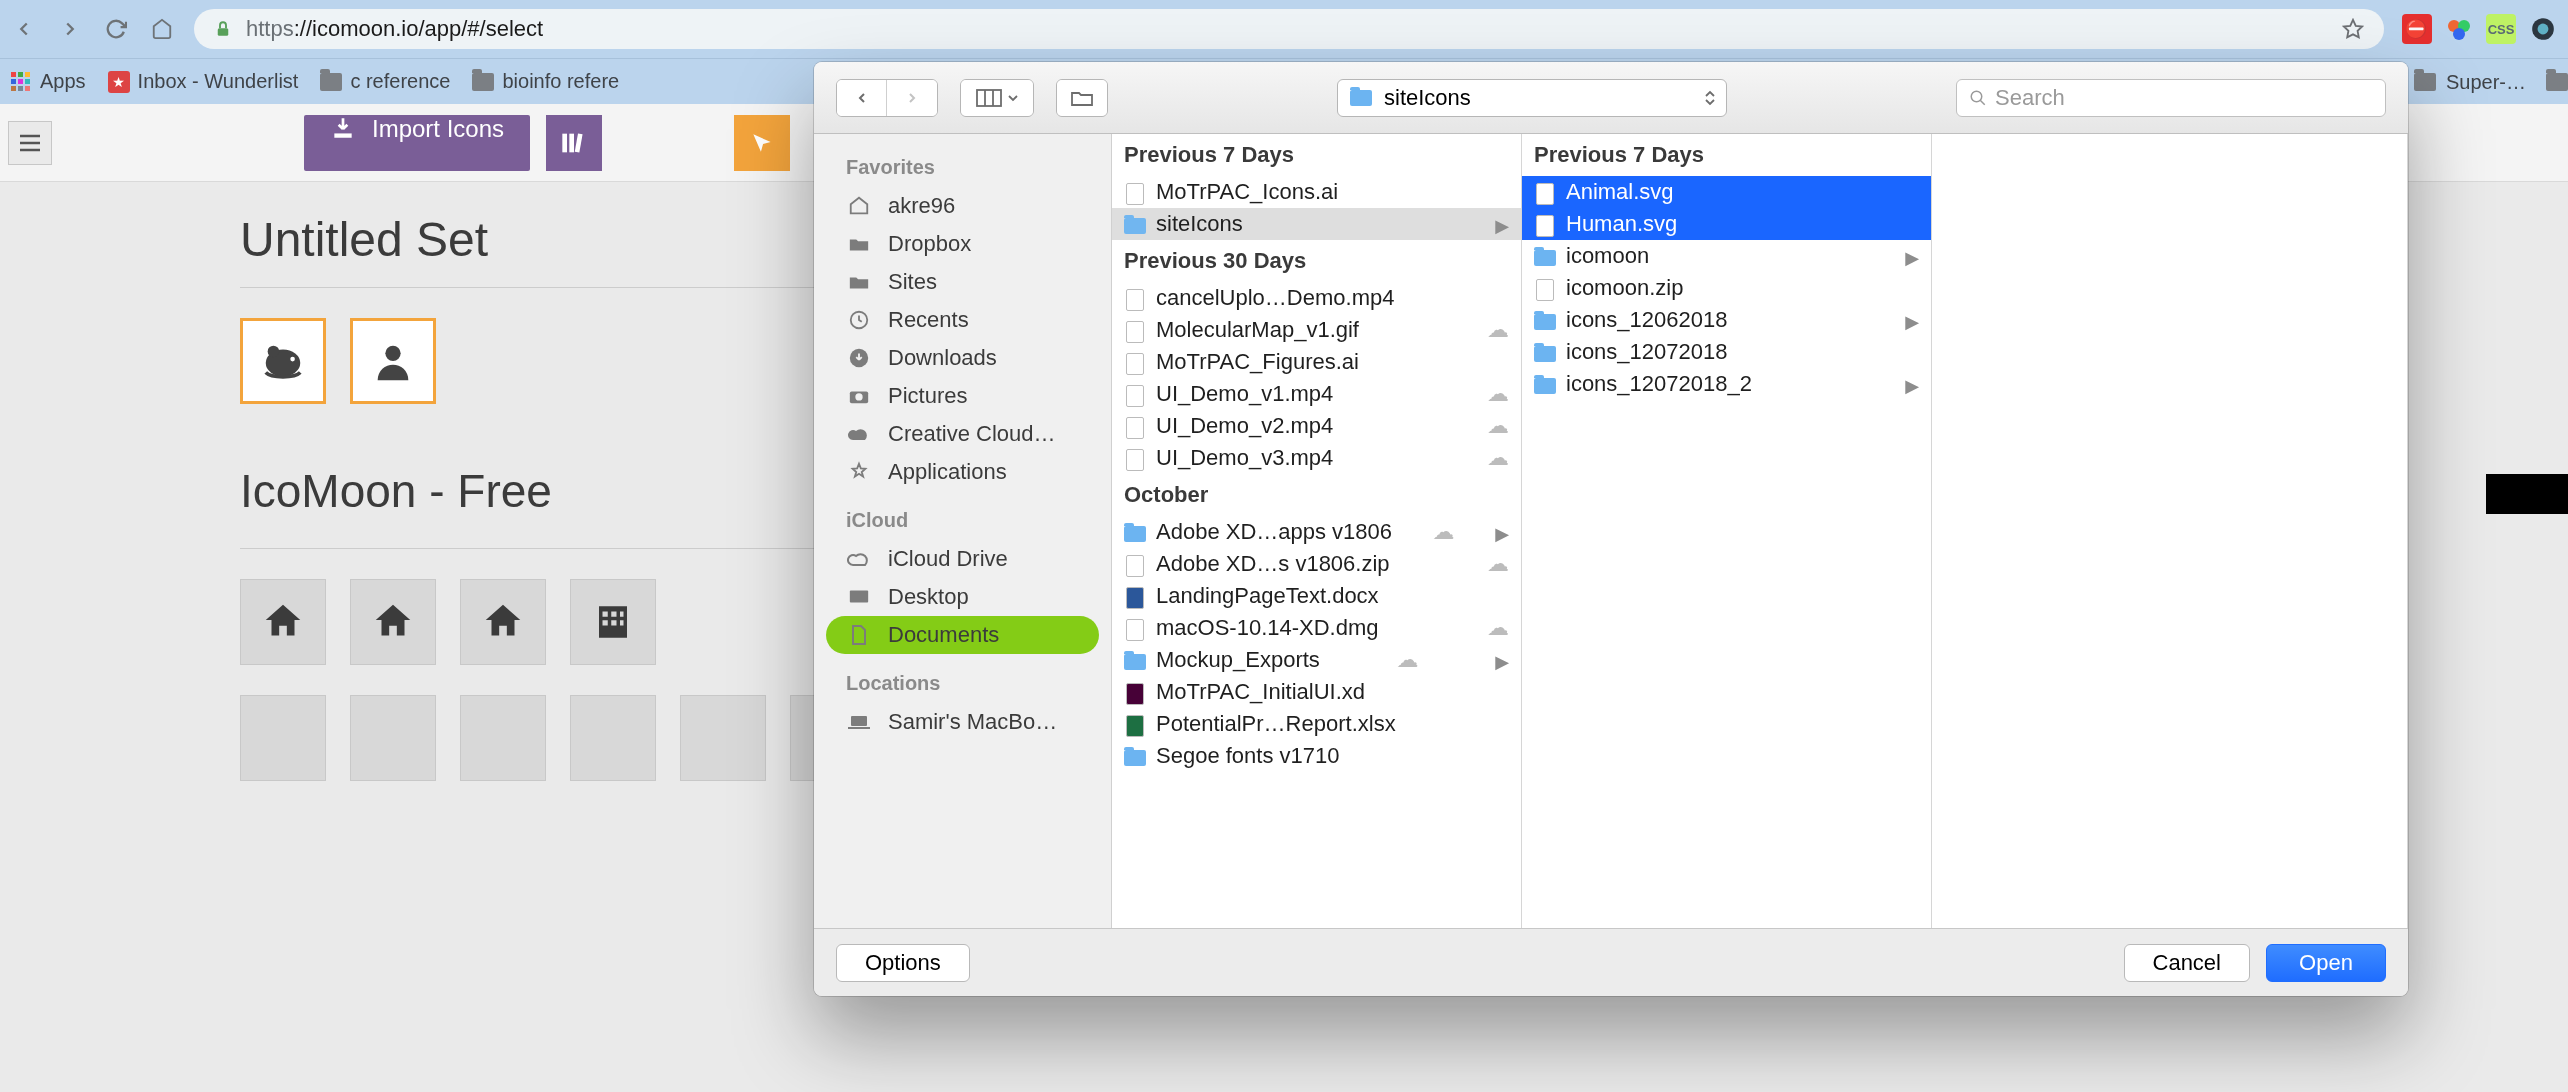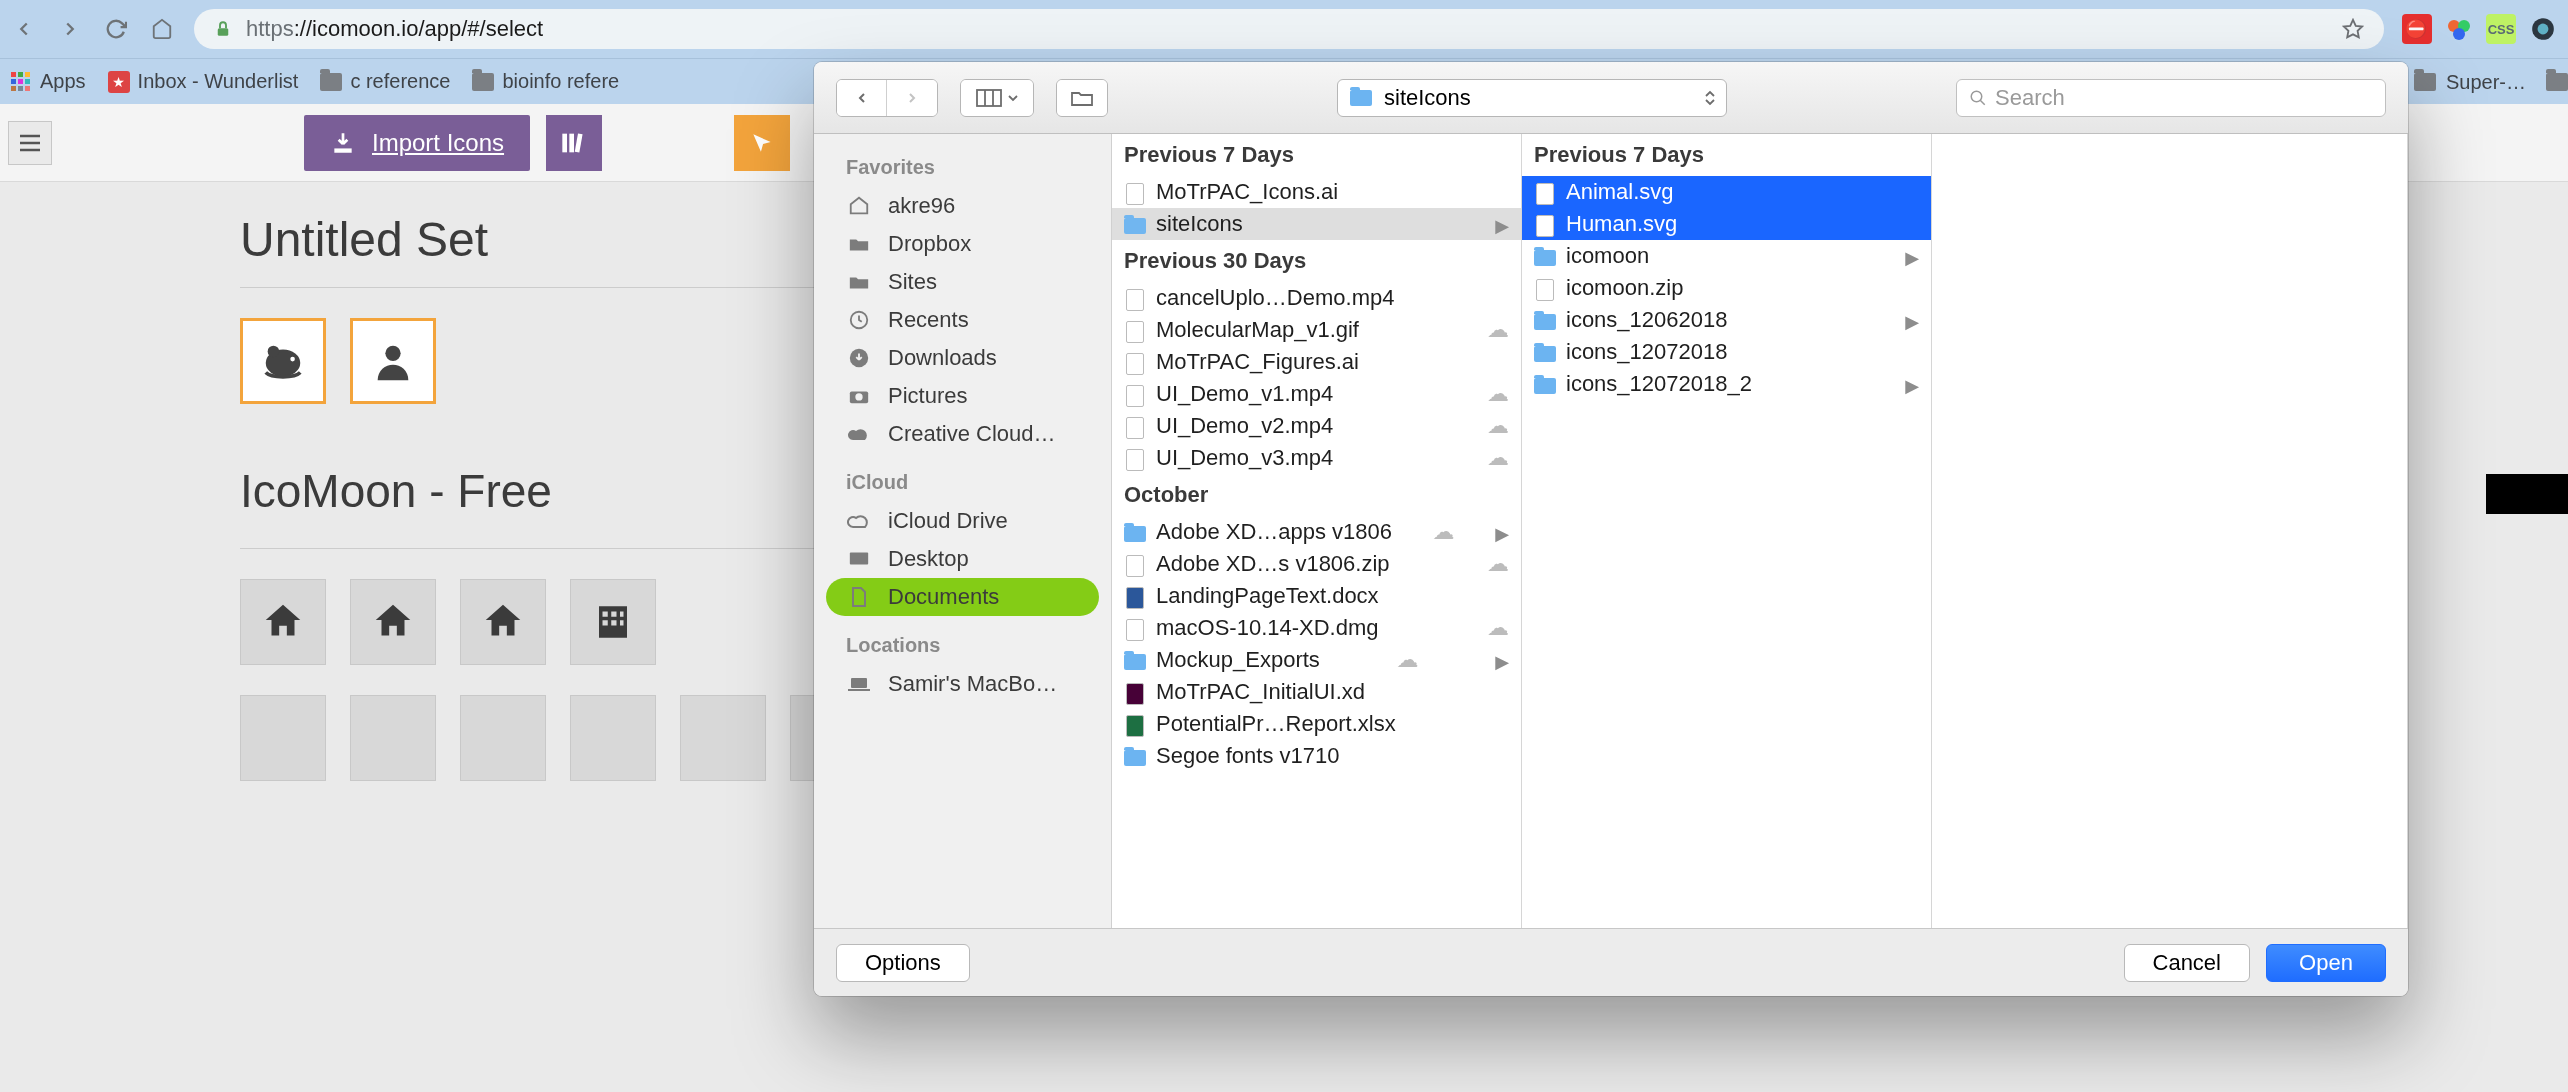--- a/index.html
+++ b/index.html
@@ -17,21 +17,21 @@
     
     .bookmarks { height:46px; background:#bbd4ed; border-top:1px solid #a7c1db; display:flex; align-items:center; padding:0 10px; gap:22px; font-size:20px; color:#3f4348;}
     .bookmarks .bm { display:flex; gap:8px; align-items:center; }
     .bm-folder { width:22px; height:18px; background:#7b7f84; border-radius:2px; position:relative;}
     .bm-folder::before { content:''; position:absolute; top:-4px; left:0; width:10px; height:4px; background:#7b7f84; border-radius:2px 2px 0 0;}
 
     
     .page { position:relative; background:#eaeaea; min-height:988px;}
     .toolbar { height:78px; background:#f4f4f4; border-bottom:1px solid #d9d9d9; display:flex; align-items:center; padding:0 0 0 8px; gap:16px;}
     .menu-btn { width:44px; height:44px; background:#eaeaea; border:1px solid #c7c7c7; display:flex; align-items:center; justify-content:center; color:#555;}
-    .purple-btn { height:56px; background:#7a5e97; color:#fff; display:flex; align-items:center; gap:16px; padding:0 26px; font-size:24px; border-radius:2px;text-decoration:underline;}
+    .purple-btn { height:56px; background:#7a5e97; color:#fff; display:flex; gap:16px; padding:0 26px; font-size:24px; border-radius:2px;}
     .lib-btn { width:56px; height:56px; background:#7a5e97; color:#fff; display:flex; align-items:center; justify-content:center;}
     .sel-btn { width:56px; height:56px; background:#f3a43c; color:#fff; display:flex; align-items:center; justify-content:center;}
     .trash-btn { width:56px; height:56px; color:#7c7c7c; display:flex; align-items:center; justify-content:center;}
     .content { padding:30px 240px;}
     .set-title { font-size:48px; font-weight:300; color:#3b3b3b; margin-bottom:20px;}
     .hr { border-bottom:1px solid #ccc; margin-bottom:30px;}
     .icon-row { display:flex; gap:24px; flex-wrap:wrap; margin-bottom:60px;}
     .icon-cell { width:86px; height:86px; background:#fff; border:3px solid #f3a43c; display:flex; align-items:center; justify-content:center; color:#444;}
     .icon-cell.gray { border:none; background:#d8d8d8; box-shadow:inset 0 0 0 1px #c8c8c8;}
     .free-title { font-size:46px; font-weight:300; color:#3b3b3b; margin:20px 0 30px;}
@@ -382,20 +382,28 @@
           <span>Pictures</span>
         </div>
       <div class="sb-item">
           <span class="sb-icon">
             <svg width="24" height="16" viewBox="0 0 24 16" fill="#7c7c7c">
               <path d="M6 14a5 5 0 1 1 3-9 6 6 0 1 1 9 9z"></path>
             </svg>
           </span>
           <span>Creative Cloud…</span>
         </div>
+      <div class="sb-item">
+          <span class="sb-icon">
+            <svg width="22" height="22" viewBox="0 0 24 24" fill="none" stroke="#7c7c7c" stroke-width="2">
+              <path d="M12 3l2 5 5 .5-4 3.5 1.5 5-4.5-3-4.5 3 1.5-5-4-3.5 5-.5z"></path>
+            </svg>
+          </span>
+          <span>Applications</span>
+        </div>
       <div class="sb-section" style="margin-top:10px">iCloud</div>
       <div class="sb-item">
           <span class="sb-icon">
             <svg width="24" height="16" viewBox="0 0 24 16" fill="none" stroke="#7c7c7c" stroke-width="2">
               <path d="M6 14a5 5 0 1 1 3-9 6 6 0 1 1 9 9z"></path>
             </svg>
           </span>
           <span>iCloud Drive</span>
         </div>
       <div class="sb-item">

